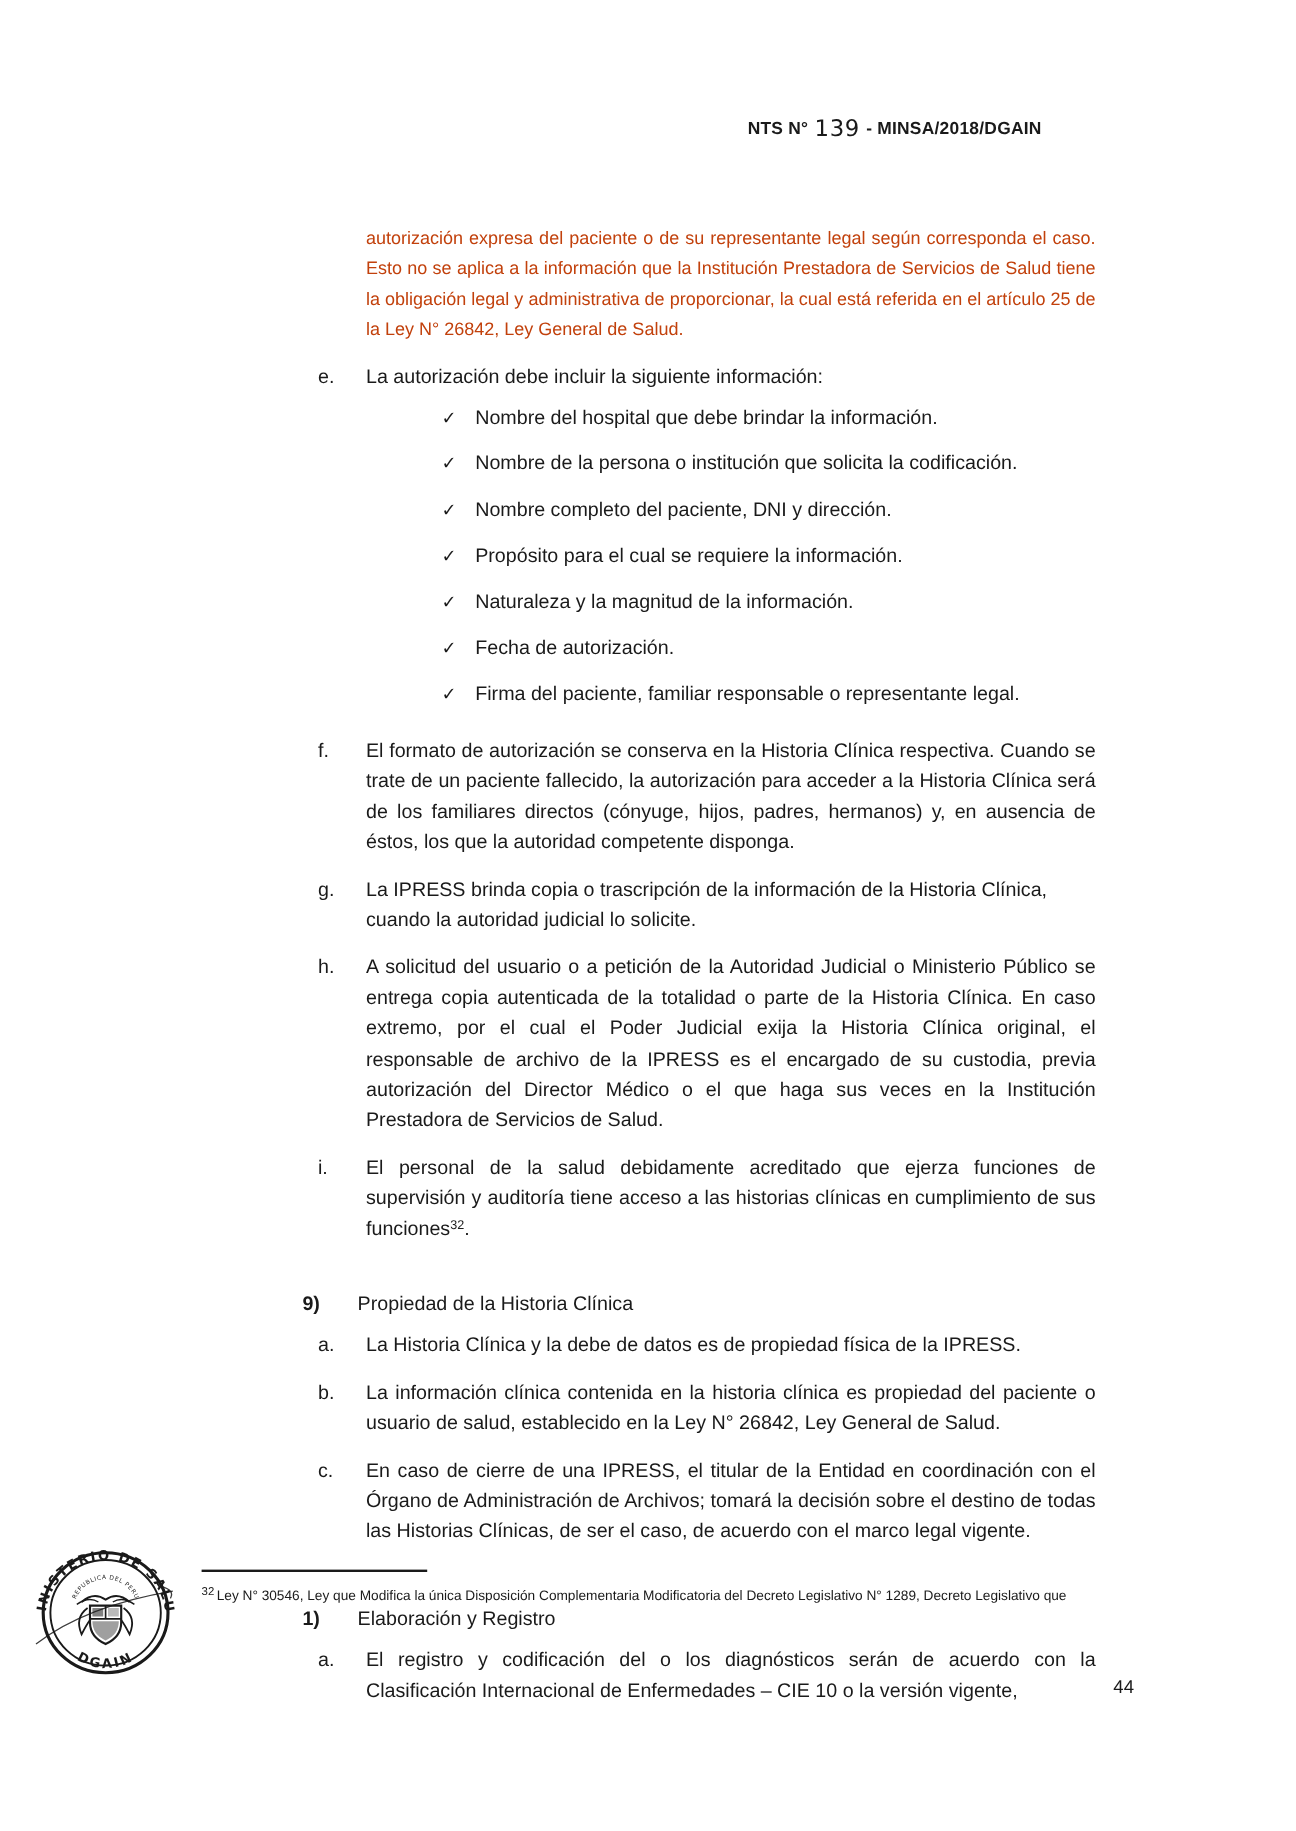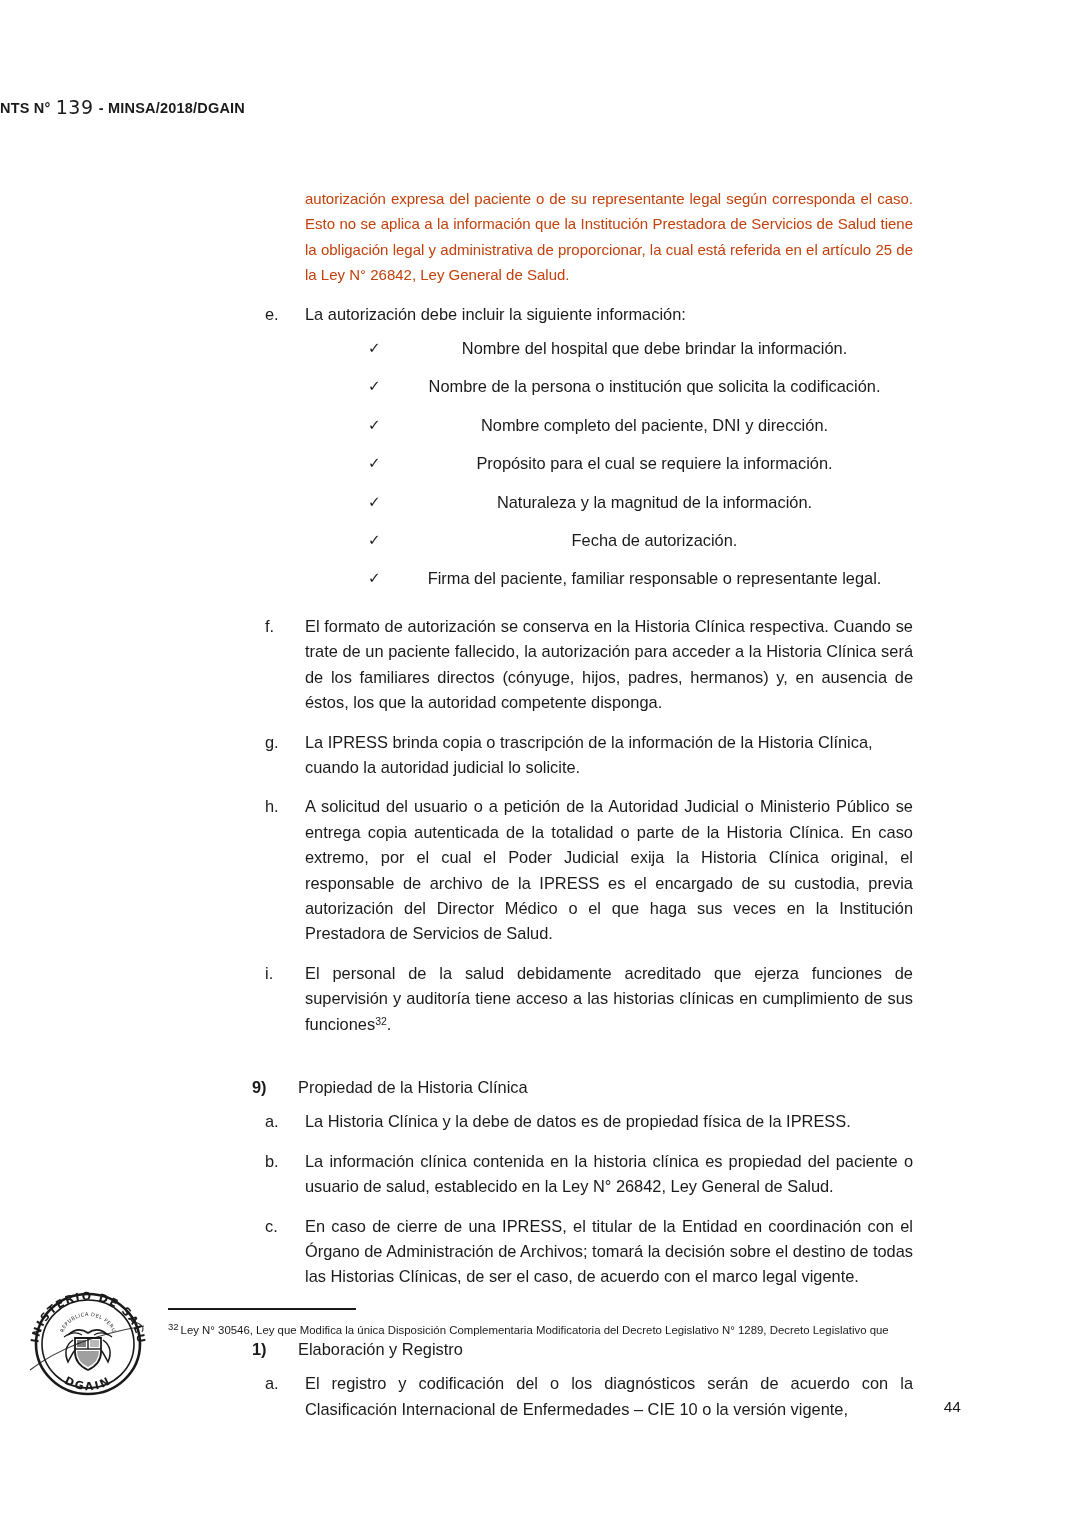--- a/index.html
+++ b/index.html
@@ -16,21 +16,21 @@
     color: #1a1a1a;
     overflow: hidden;
   }
 
   
   .doc-header {
     position: absolute;
     top: 98px;
     left: 0;
     width: 868px;
-    text-align: left;
+    text-align: right;
   }
   .header-line1 {
     font-size: 14.5px;
     font-weight: bold;
     letter-spacing: 0.2px;
     line-height: 18px;
     white-space: nowrap;
   }
   .hw-number {
     font-family: "DejaVu Sans", sans-serif;
@@ -105,21 +105,21 @@
   .check-row .tick {
     flex: 0 0 28px;
     font-size: 15px;
     line-height: 25.4px;
     font-family: "DejaVu Sans", sans-serif;
   }
   .check-row .ctext {
     flex: 1 1 auto;
     font-size: 16.4px;
     line-height: 25.4px;
-    text-align: center;
+    text-align: left;
   }
 
   
   .num-row {
     display: flex;
     align-items: flex-start;
     margin-left: 252px;
     margin-right: 167px;
   }
   .num-row .nmark {
@@ -175,21 +175,21 @@
     margin-right: 2px;
   }
   .footnote .fn-l2 {
     display: block;
     margin-left: 13px;
   }
 
   
   .page-number {
     position: absolute;
-    left: 16px;
+    left: 0;
     top: 1398px;
     width: 945px;
     text-align: right;
     font-size: 15.5px;
     color: #1a1a1a;
   }
 
   
   .seal {
     position: absolute;

